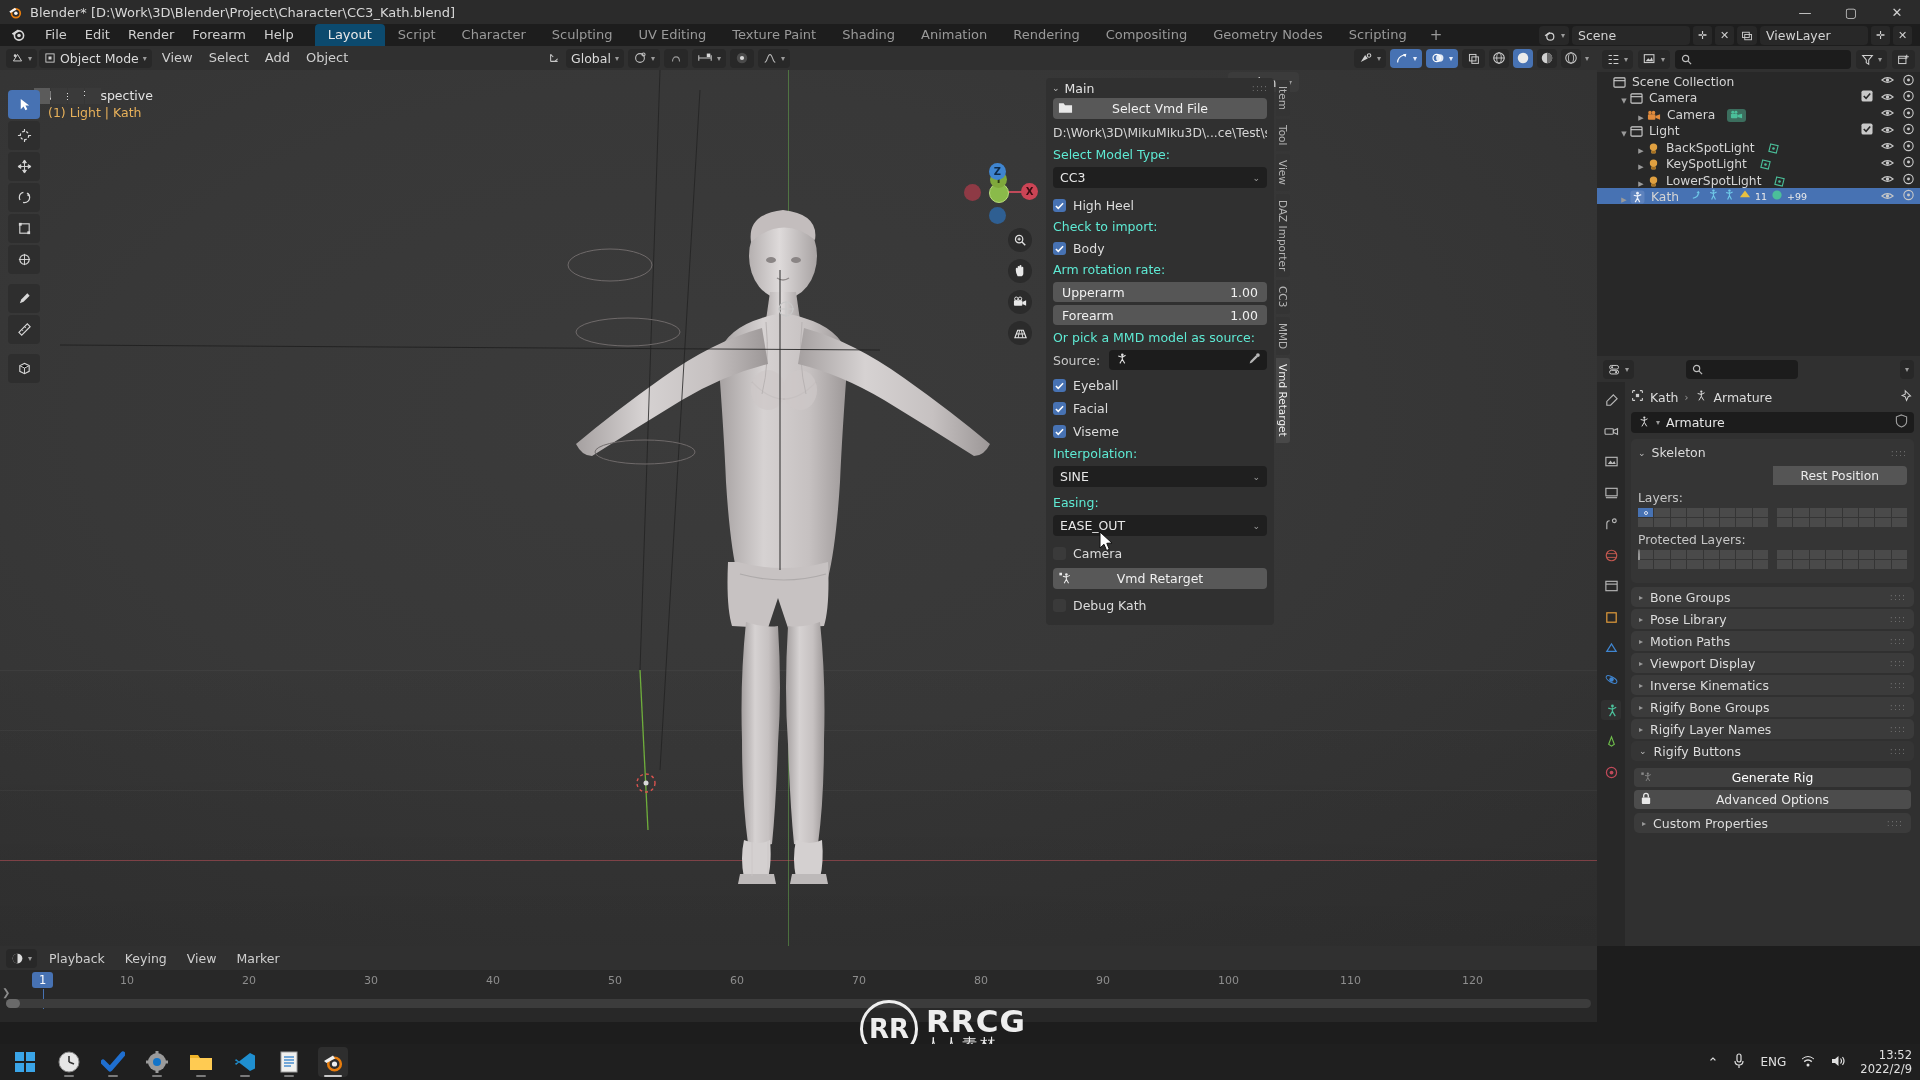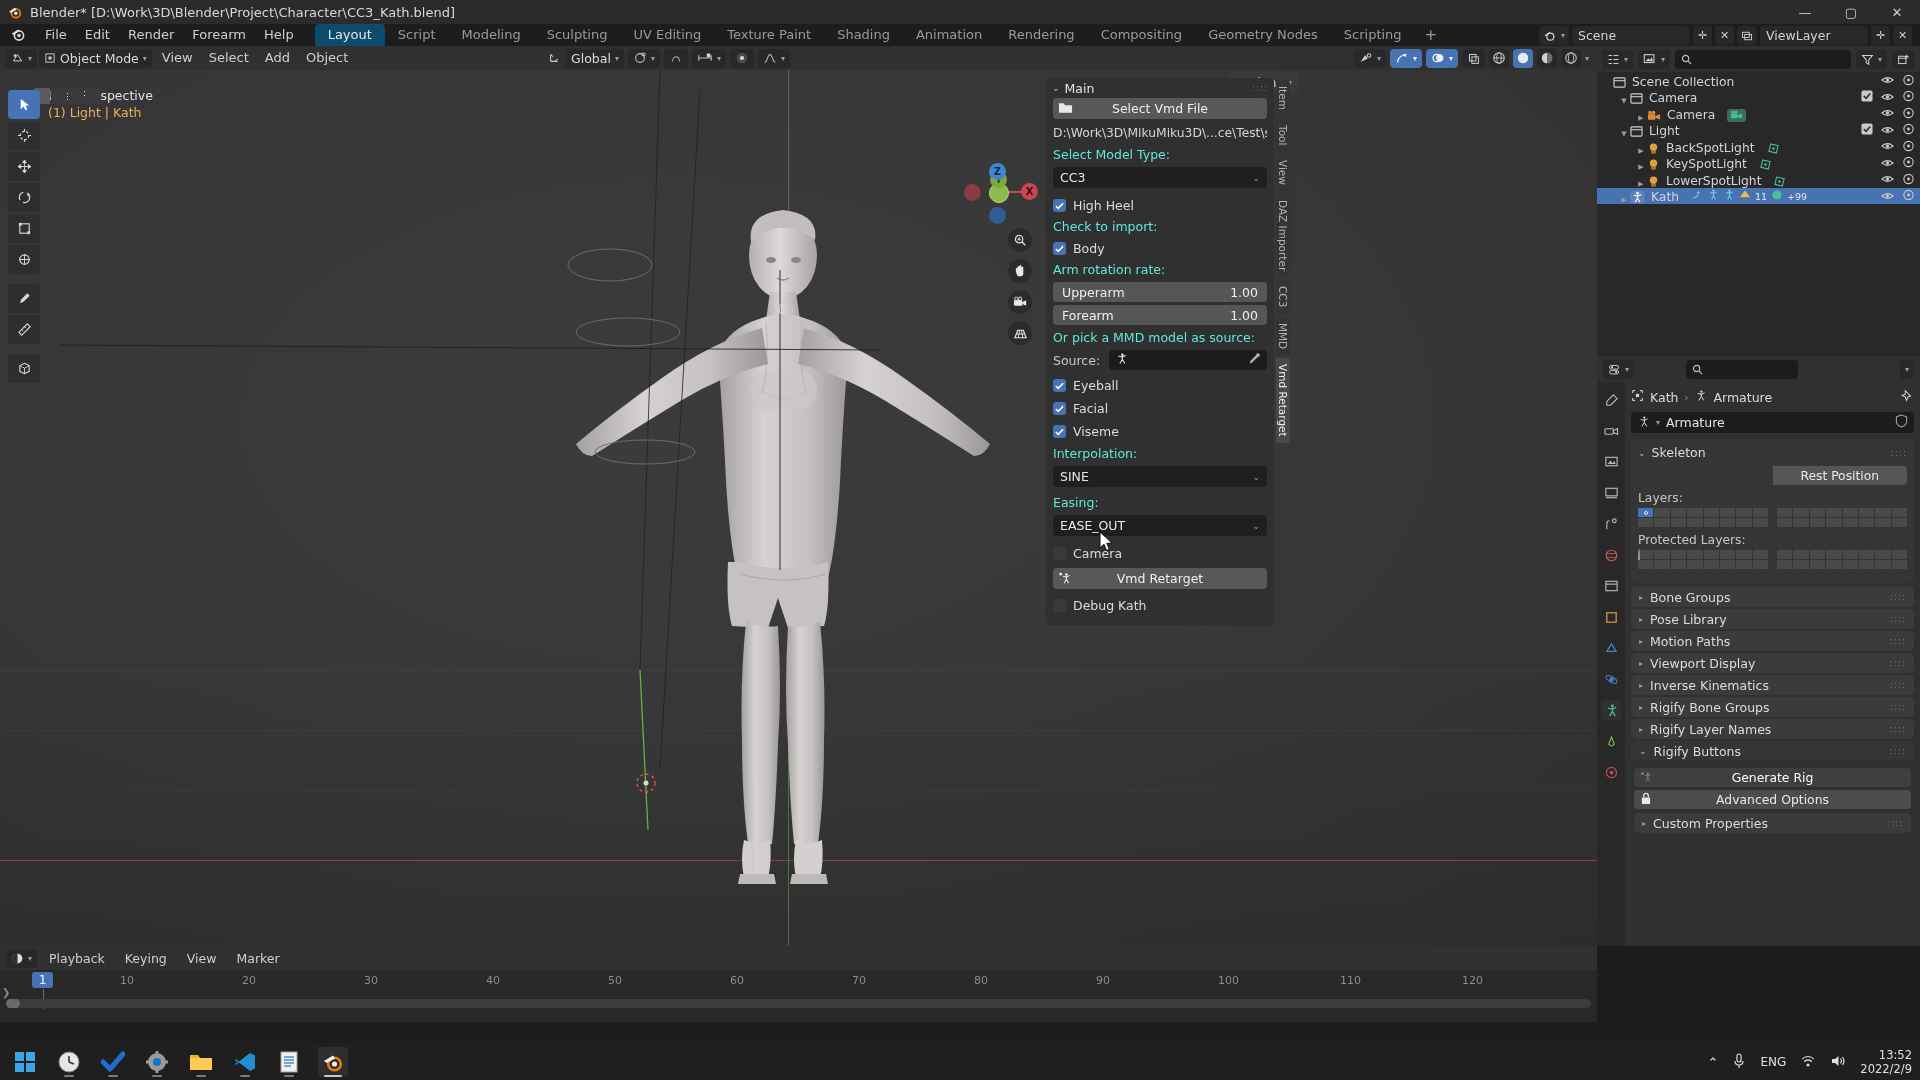--- a/index.html
+++ b/index.html
@@ -288,21 +288,21 @@
     <div id="menus" style="display:flex">
         <span class="menu-item">File</span>
         <span class="menu-item">Edit</span>
         <span class="menu-item">Render</span>
         <span class="menu-item">Forearm</span>
         <span class="menu-item">Help</span>
       </div>
     <div class="ws-tabs" id="wstabs">
         <span class="ws-tab active">Layout</span>
         <span class="ws-tab">Script</span>
-        <span class="ws-tab">Modeling</span>
+        <span class="ws-tab">Character</span>
         <span class="ws-tab">Sculpting</span>
         <span class="ws-tab">UV Editing</span>
         <span class="ws-tab">Texture Paint</span>
         <span class="ws-tab">Shading</span>
         <span class="ws-tab">Animation</span>
         <span class="ws-tab">Rendering</span>
         <span class="ws-tab">Compositing</span>
         <span class="ws-tab">Geometry Nodes</span>
         <span class="ws-tab">Scripting</span>
       </div>
@@ -1380,20 +1380,29 @@
       </div>
       <div class="scrollbar">
           <div class="knob"></div>
         </div>
       <div style="position:absolute;left:2px;top:17px;color:#8d8d8d;font-size:10px">❯</div>
     </div>
   </div>
 
 
 
+  <div class="watermark">
+    <div class="wm-circle">
+      <span>RR</span>
+    </div>
+    <div class="wm-text">
+      <div class="wm-main">RRCG</div>
+      <div class="wm-sub">人人素材</div>
+    </div>
+  </div>
 
   <div class="taskbar">
     <div class="tb-center">
       <div class="tbicon">
         <svg width="22" height="22" viewBox="0 0 22 22">
             <rect x="1" y="1" width="9" height="9" fill="#3aa5e8"></rect>
             <rect x="12" y="1" width="9" height="9" fill="#3aa5e8"></rect>
             <rect x="1" y="12" width="9" height="9" fill="#3aa5e8"></rect>
             <rect x="12" y="12" width="9" height="9" fill="#3aa5e8"></rect>
           </svg>

